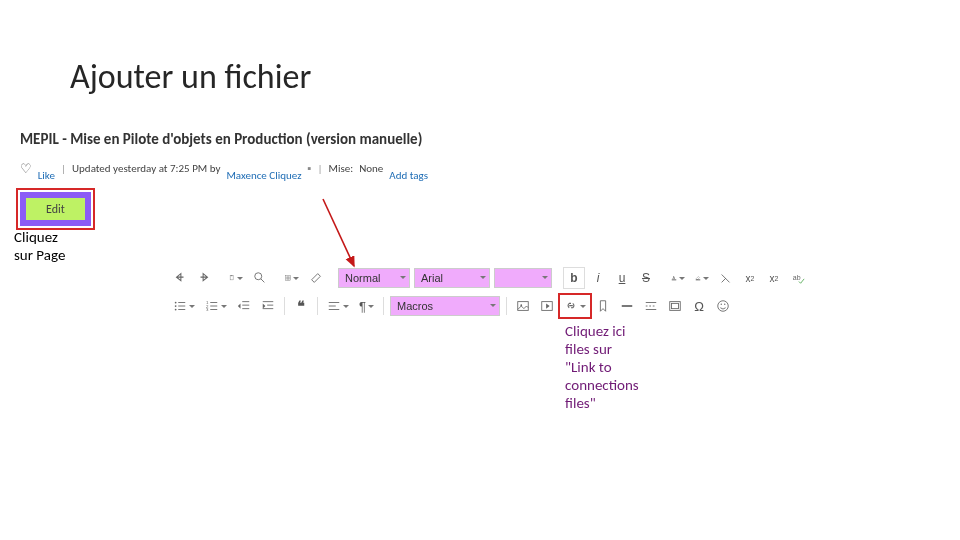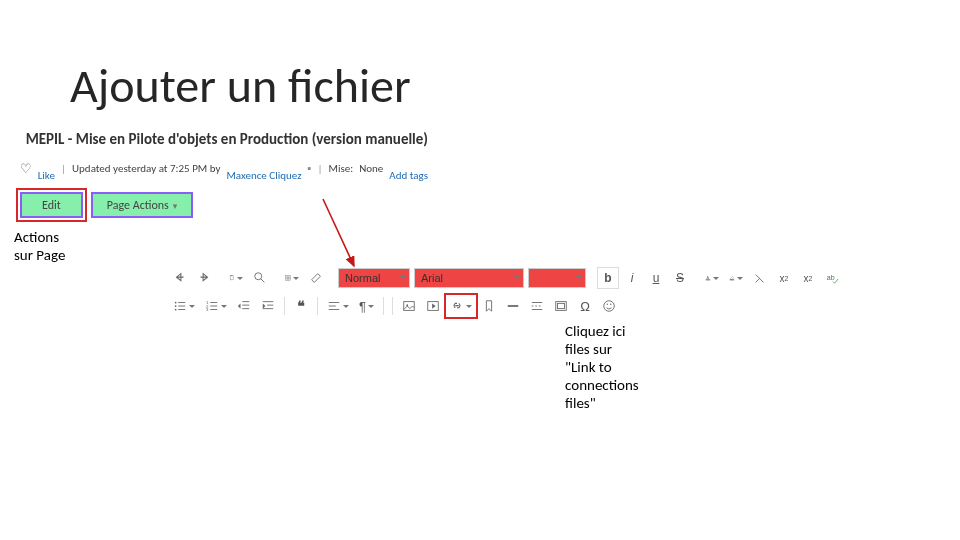--- a/index.html
+++ b/index.html
@@ -10,54 +10,53 @@
     background: #fff;
     font-family: "Segoe UI", Calibri, Arial, sans-serif;
     position: relative;
     overflow: hidden;
     color: #000;
   }
   .slide-title {
     position: absolute;
     left: 70px;
     top: 56px;
-    font-size: 48px;
+    font-size: 34px;
     font-weight: 300;
     color: #262626;
   }
   .wiki-area {
     position: absolute;
     left: 20px;
     top: 130px;
   }
   .wiki-title {
     font-size: 15px;
     font-weight: 700;
     color: #333;
-    text-align: right;
   }
   .meta-row {
     margin-top: 6px;
     display: flex;
     align-items: center;
     gap: 6px;
     font-size: 11px;
     color: #444;
   }
   .heart-simple { font-size: 13px; color:#666; }
   .link { color: #1f6db5; cursor: pointer; margin-top: 15px; }
   .sep { color: #999; }
   .btn-row {
     margin-top: 10px;
     display: flex;
     gap: 8px;
   }
   .btn {
-    border: 2px solid #8b5cf6;
-    background: #86efac;
+    border: 6px solid #8b5cf6;
+    background: #bef264;
     font-size: 12px;
     padding: 4px 14px;
     color: #444;
     display: flex;
     align-items: center;
     gap: 4px;
     cursor: pointer;
   }
   .btn.edit {
     outline: 2px solid #d62828;
@@ -73,21 +72,21 @@
     line-height: 1.2;
     color: #000;
     width: 60px;
   }
   .callout-right {
     position: absolute;
     left: 565px;
     top: 322px;
     font-size: 15px;
     line-height: 1.2;
-    color: #000000;
+    color: #701a75;
     width: 110px;
   }
   .arrow {
     position: absolute;
     left: 320px;
     top: 196px;
   }
   .toolbars {
     position: absolute;
     left: 170px;
@@ -125,38 +124,38 @@
   }
   .tb-sep {
     width: 1px; height: 18px; background: #ddd; margin: 0 2px;
   }
   .tb-select {
     height: 20px;
     border: 1px solid #ccc;
     font-size: 11px;
     padding: 0 14px 0 6px;
     color: #333;
-    background: #ef4444;
+    background: #f0abfc;
     appearance: none;
     position: relative;
   }
   .sel-wrap { position: relative; display:inline-flex; align-items:center; }
   .sel-wrap::after {
     content:'';
     position:absolute;
     right:4px;
     border:3px solid transparent;
     border-top-color:#777;
     top: 8px;
     pointer-events:none;
   }
   .tb-btn.bold { font-weight: 700; outline:1px solid #ddd; }
   .tb-btn.red-box { outline: 2px solid #d62828; outline-offset: 1px; }
   .w-normal { width: 72px; }
-  .w-font { width: 110px; }
+  .w-font { width: 76px; }
   .w-size { width: 46px; padding-left: 42px; }
   .w-macros { width: 110px; }
 </style>
 </head>
 <body>
 
 <div class="slide-title">Ajouter un fichier</div>
 
 <div class="wiki-area">
   <div class="wiki-title">MEPIL - Mise en Pilote d'objets en Production (version manuelle)</div>
@@ -167,29 +166,25 @@
     <span>Updated yesterday at 7:25 PM by</span>
     <span class="link">Maxence Cliquez</span>
     <span style="color:#888">▪</span>
     <span class="sep">|</span>
     <span>Mise:</span>
     <span>None</span>
     <span class="link">Add tags</span>
   </div>
   <div class="btn-row">
     <div class="btn edit">Edit</div>
-    <div class="btn">
-      <span>Page Actions</span>
-      <span class="chev">▾</span>
-    </div>
   </div>
 </div>
 
 <div class="callout-left">
-  <span>Actions</span><br>
+  <span>Cliquez</span><br>
   <span>sur Page</span>
 </div>
 
 <svg class="arrow" width="40" height="80">
   <defs>
     <marker id="ah" markerWidth="8" markerHeight="8" refX="6" refY="3" orient="auto">
       <path d="M0,0 L7,3 L0,6 Z" fill="#c41818"></path>
     </marker>
   </defs>
   <line x1="3" y1="3" x2="34" y2="70" stroke="#c41818" stroke-width="1.6" marker-end="url(#ah)"></line>
@@ -321,20 +316,23 @@
     <span class="tb-sep"></span>
     <button class="tb-btn tb-dd">
         <svg viewBox="0 0 16 16">
           <line x1="2" y1="4" x2="14" y2="4" stroke="#666"></line>
           <line x1="2" y1="8" x2="10" y2="8" stroke="#666"></line>
           <line x1="2" y1="12" x2="14" y2="12" stroke="#666"></line>
         </svg>
       </button>
     <button class="tb-btn tb-dd" style="font-size:13px">¶</button>
     <span class="tb-sep"></span>
+    <span class="sel-wrap">
+        <select class="tb-select w-macros"><option>Macros</option></select>
+      </span>
     <span class="tb-sep"></span>
     <button class="tb-btn">
         <svg viewBox="0 0 16 16">
           <rect x="2" y="3" width="12" height="10" fill="none" stroke="#666"></rect>
           <circle cx="6" cy="7" r="1" fill="#666"></circle>
           <path d="M2 12 L6 8 L9 11 L12 8 L14 10" fill="none" stroke="#666"></path>
         </svg>
       </button>
     <button class="tb-btn">
         <svg viewBox="0 0 16 16">

